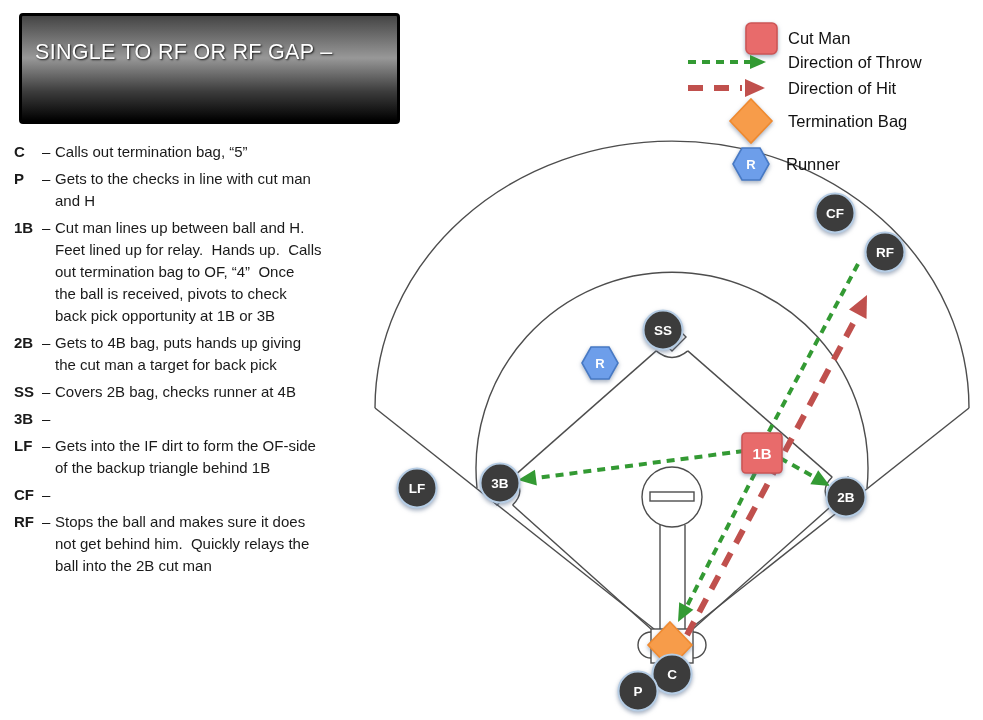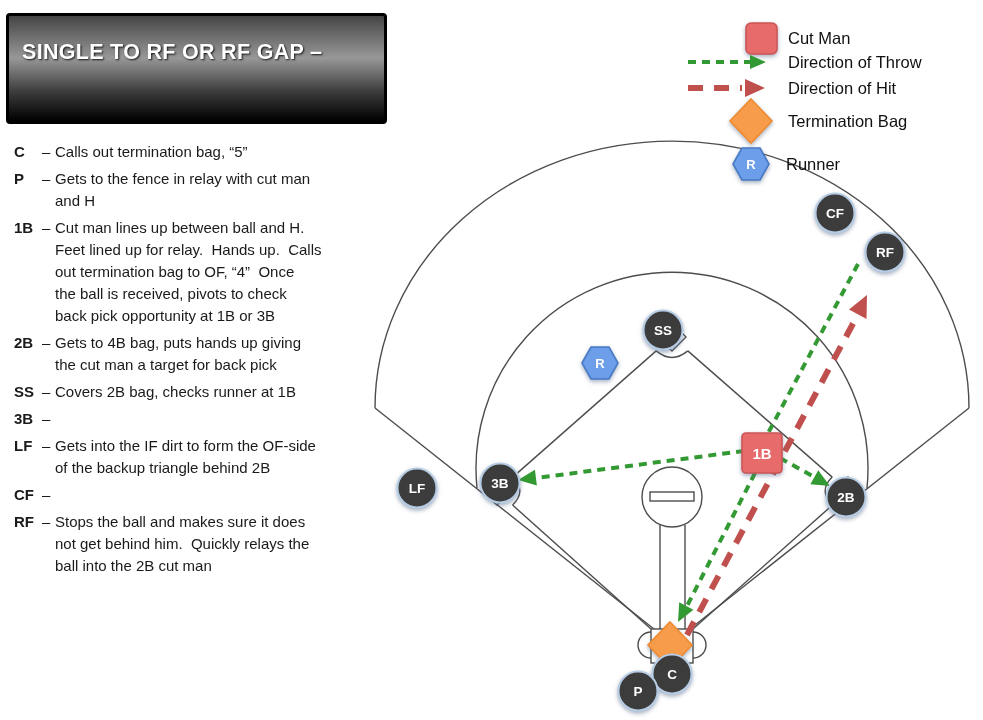--- a/index.html
+++ b/index.html
@@ -1,22 +1,22 @@
 <!DOCTYPE html>
 <html><head>
 <meta charset="utf-8">
 <style>
   html,body{margin:0;padding:0;background:#fff;}
   #canvas{position:relative;width:983px;height:720px;background:#fff;overflow:hidden;
           font-family:"Liberation Sans","DejaVu Sans",sans-serif;}
   
-  .title-box{position:absolute;left:6px;top:13px;width:362px;height:85px;
+  .title-box{position:absolute;left:19px;top:13px;width:362px;height:85px;
              border:3px solid #000;border-radius:4px;
              background:linear-gradient(180deg,#454545 0%,#989898 40%,#3c3c3c 72%,#000 100%);
-             color:#fff;font-weight:bold;font-size:21.5px;line-height:33px;
+             color:#fff;font-weight:normal;font-size:21.5px;line-height:33px;
              padding:20px 0 0 13px;letter-spacing:.3px;
              text-shadow:1px 1px 2px rgba(0,0,0,.85);}
   
   .assignments{position:absolute;left:14px;top:141px;width:372px;font-size:15px;color:#1a1a1a;}
   .assign-row{display:grid;grid-template-columns:28px 13px 1fr;margin-bottom:5px;line-height:22px;}
   .assign-row .lbl{font-weight:bold;}
   .assign-row .txt{white-space:pre-wrap;}
   
   svg{position:absolute;left:0;top:0;}
   svg text{font-family:"Liberation Sans","DejaVu Sans",sans-serif;}
@@ -47,52 +47,52 @@
 
   <div class="assignments">
     <div class="assign-row">
       <span class="lbl">C</span>
       <span class="dash">–</span>
       <span class="txt">Calls out termination bag, “5”</span>
     </div>
     <div class="assign-row">
       <span class="lbl">P</span>
       <span class="dash">–</span>
-      <span class="txt">Gets to the fence in relay with cut man
+      <span class="txt">Gets to the checks in line with cut man
 and H</span>
     </div>
     <div class="assign-row">
       <span class="lbl">1B</span>
       <span class="dash">–</span>
       <span class="txt">Cut man lines up between ball and H.
 Feet lined up for relay.  Hands up.  Calls
 out termination bag to OF, “4”  Once
 the ball is received, pivots to check
 back pick opportunity at 1B or 3B</span>
     </div>
     <div class="assign-row">
       <span class="lbl">2B</span>
       <span class="dash">–</span>
       <span class="txt">Gets to 4B bag, puts hands up giving
 the cut man a target for back pick</span>
     </div>
     <div class="assign-row">
       <span class="lbl">SS</span>
       <span class="dash">–</span>
-      <span class="txt">Covers 2B bag, checks runner at 1B</span>
+      <span class="txt">Covers 2B bag, checks runner at 4B</span>
     </div>
     <div class="assign-row">
       <span class="lbl">3B</span>
       <span class="dash">–</span>
     </div>
     <div class="assign-row">
       <span class="lbl">LF</span>
       <span class="dash">–</span>
       <span class="txt">Gets into the IF dirt to form the OF-side
-of the backup triangle behind 2B</span>
+of the backup triangle behind 1B</span>
     </div>
     <div class="assign-row">
       <span class="lbl">CF</span>
       <span class="dash">–</span>
     </div>
     <div class="assign-row">
       <span class="lbl">RF</span>
       <span class="dash">–</span>
       <span class="txt">Stops the ball and makes sure it does
 not get behind him.  Quickly relays the

